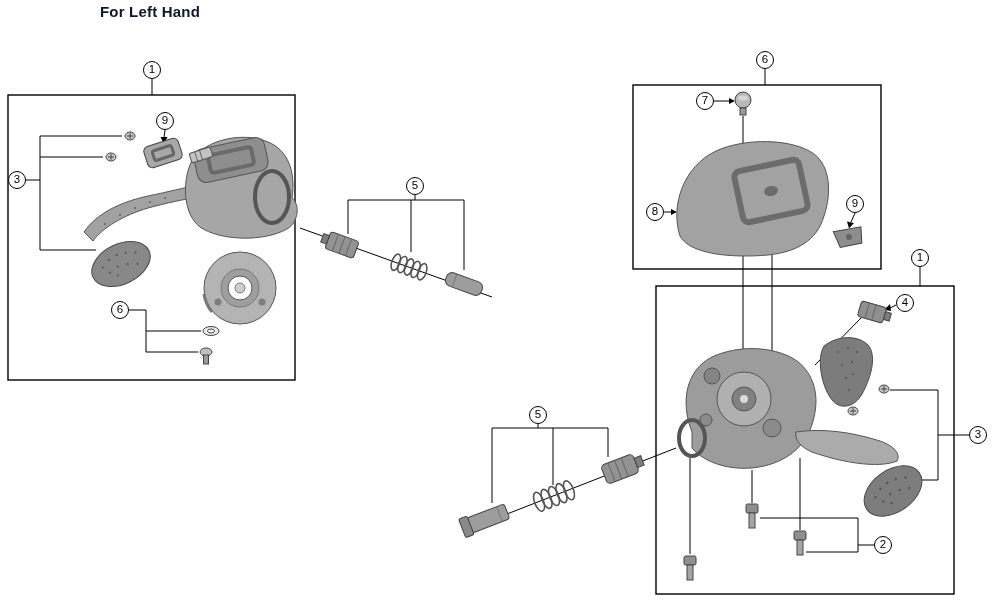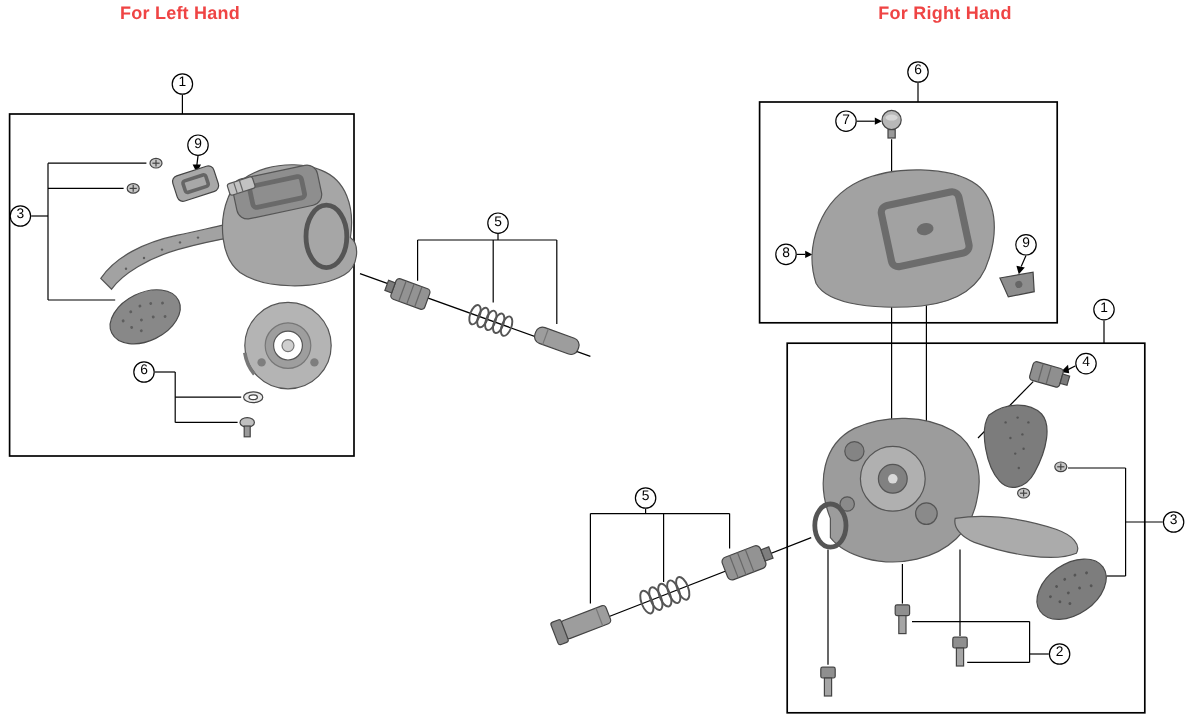--- a/index.html
+++ b/index.html
@@ -1,19 +1,19 @@
 <!DOCTYPE html>
 <html><head>
 <meta charset="utf-8">
 <style>
   html,body{margin:0;padding:0}
   body{background:#fff;font-family:"Liberation Sans",sans-serif}
   .stage{position:relative;width:1000px;height:600px;background:#fff;overflow:hidden}
   .stage > svg{position:absolute;left:0;top:0}
-  .title{position:absolute;font-size:15px;font-weight:bold;color:#ef4444;text-align:center;letter-spacing:.2px}
+  .title{position:absolute;font-size:15px;font-weight:bold;color:#0f172a;text-align:center;letter-spacing:.2px}
   .callout{position:absolute;width:18px;height:18px;border:1.5px solid #000;border-radius:50%;
            background:#fff;display:flex;align-items:center;justify-content:center;
            font-size:11.5px;line-height:1;color:#000;box-sizing:border-box}
   .box{fill:none;stroke:#000;stroke-width:1.4}
   .ln{stroke:#000;stroke-width:1;fill:none}
   .ln polygon{fill:#000;stroke:none}
 </style>
 </head>
 <body>
 
@@ -301,21 +301,20 @@
         <rect x="-17" y="-10" width="34" height="20" rx="4" fill="#939393" stroke="#444"></rect>
         <line x1="-9" y1="-10" x2="-9" y2="10" stroke="#666"></line>
         <line x1="-2" y1="-10" x2="-2" y2="10" stroke="#666"></line>
         <line x1="5" y1="-10" x2="5" y2="10" stroke="#666"></line>
         <rect x="17" y="-5" width="7" height="10" fill="#7e7e7e" stroke="#444"></rect>
       </g>
     </g>
   </svg>
 
   <div class="title" style="left:60px;top:3px;width:180px">For Left Hand</div>
-  <div class="title" style="left:695px;top:3px;width:185px">For Right Hand</div>
 
   <div class="callout" style="left:143px;top:61px">1</div>
   <div class="callout" style="left:156px;top:112px">9</div>
   <div class="callout" style="left:8px;top:171px">3</div>
   <div class="callout" style="left:111px;top:301px">6</div>
   <div class="callout" style="left:406px;top:177px">5</div>
 
   <div class="callout" style="left:756px;top:51px">6</div>
   <div class="callout" style="left:696px;top:92px">7</div>
   <div class="callout" style="left:646px;top:203px">8</div>

